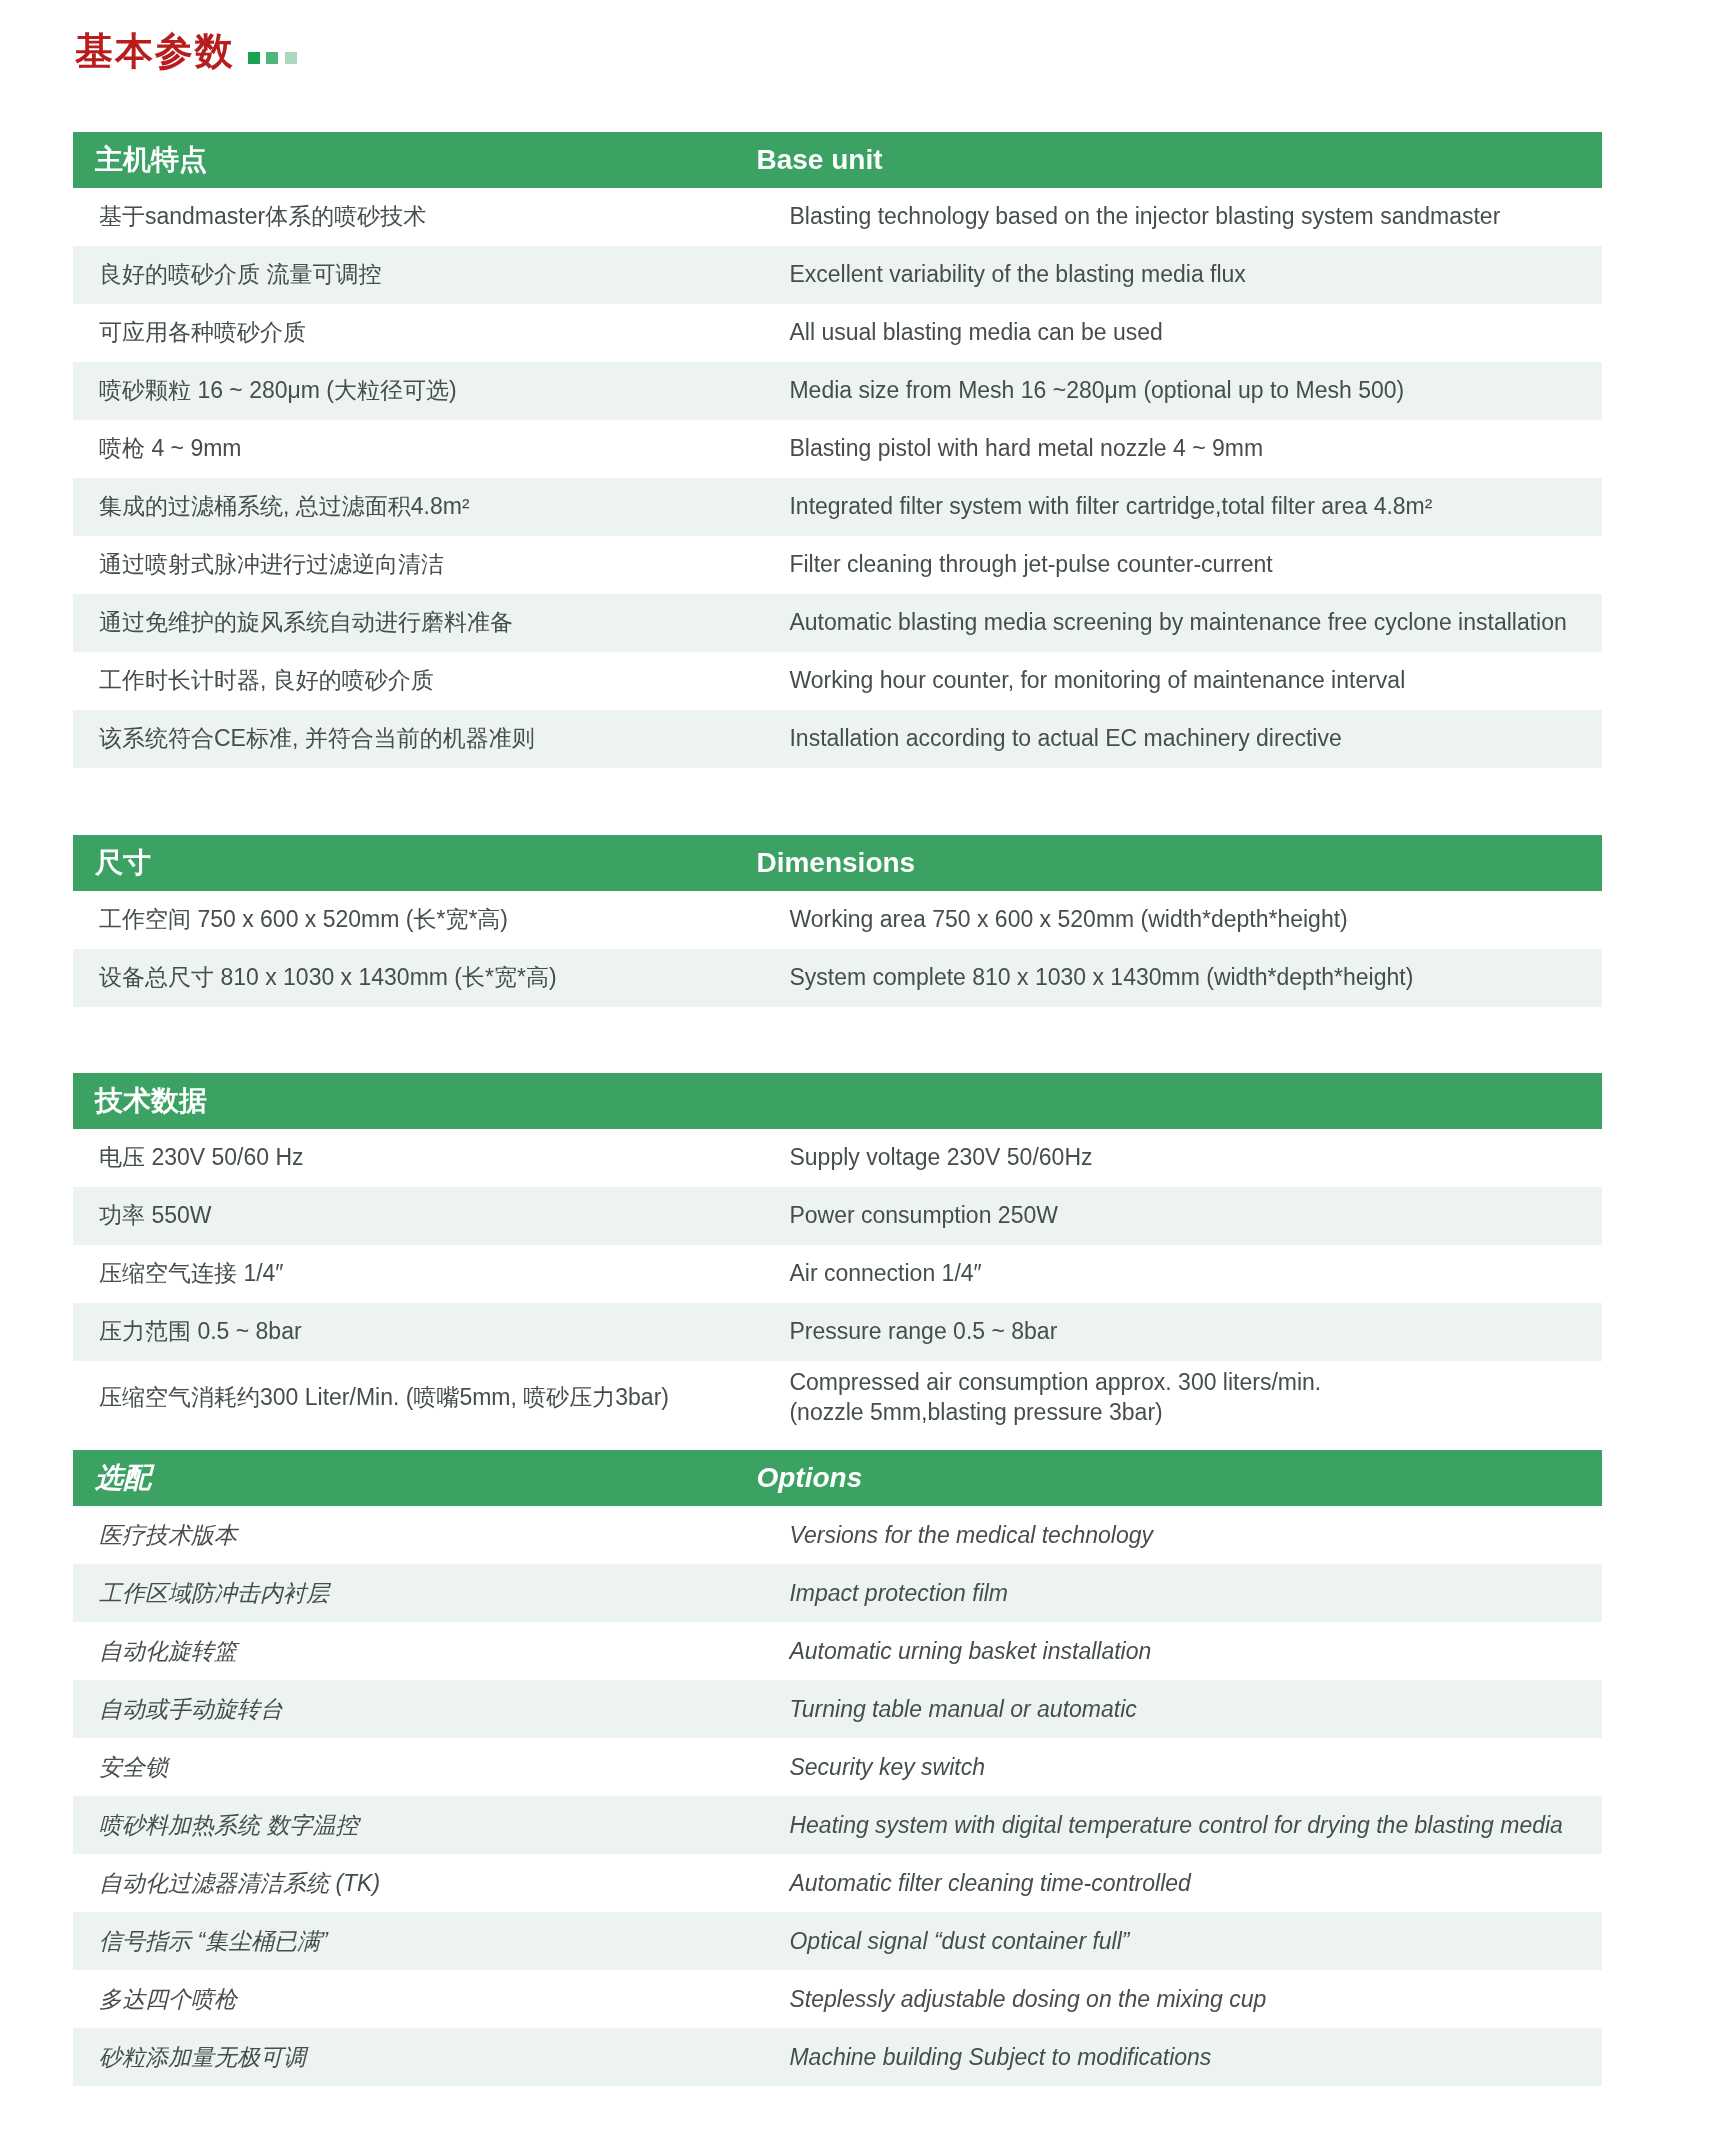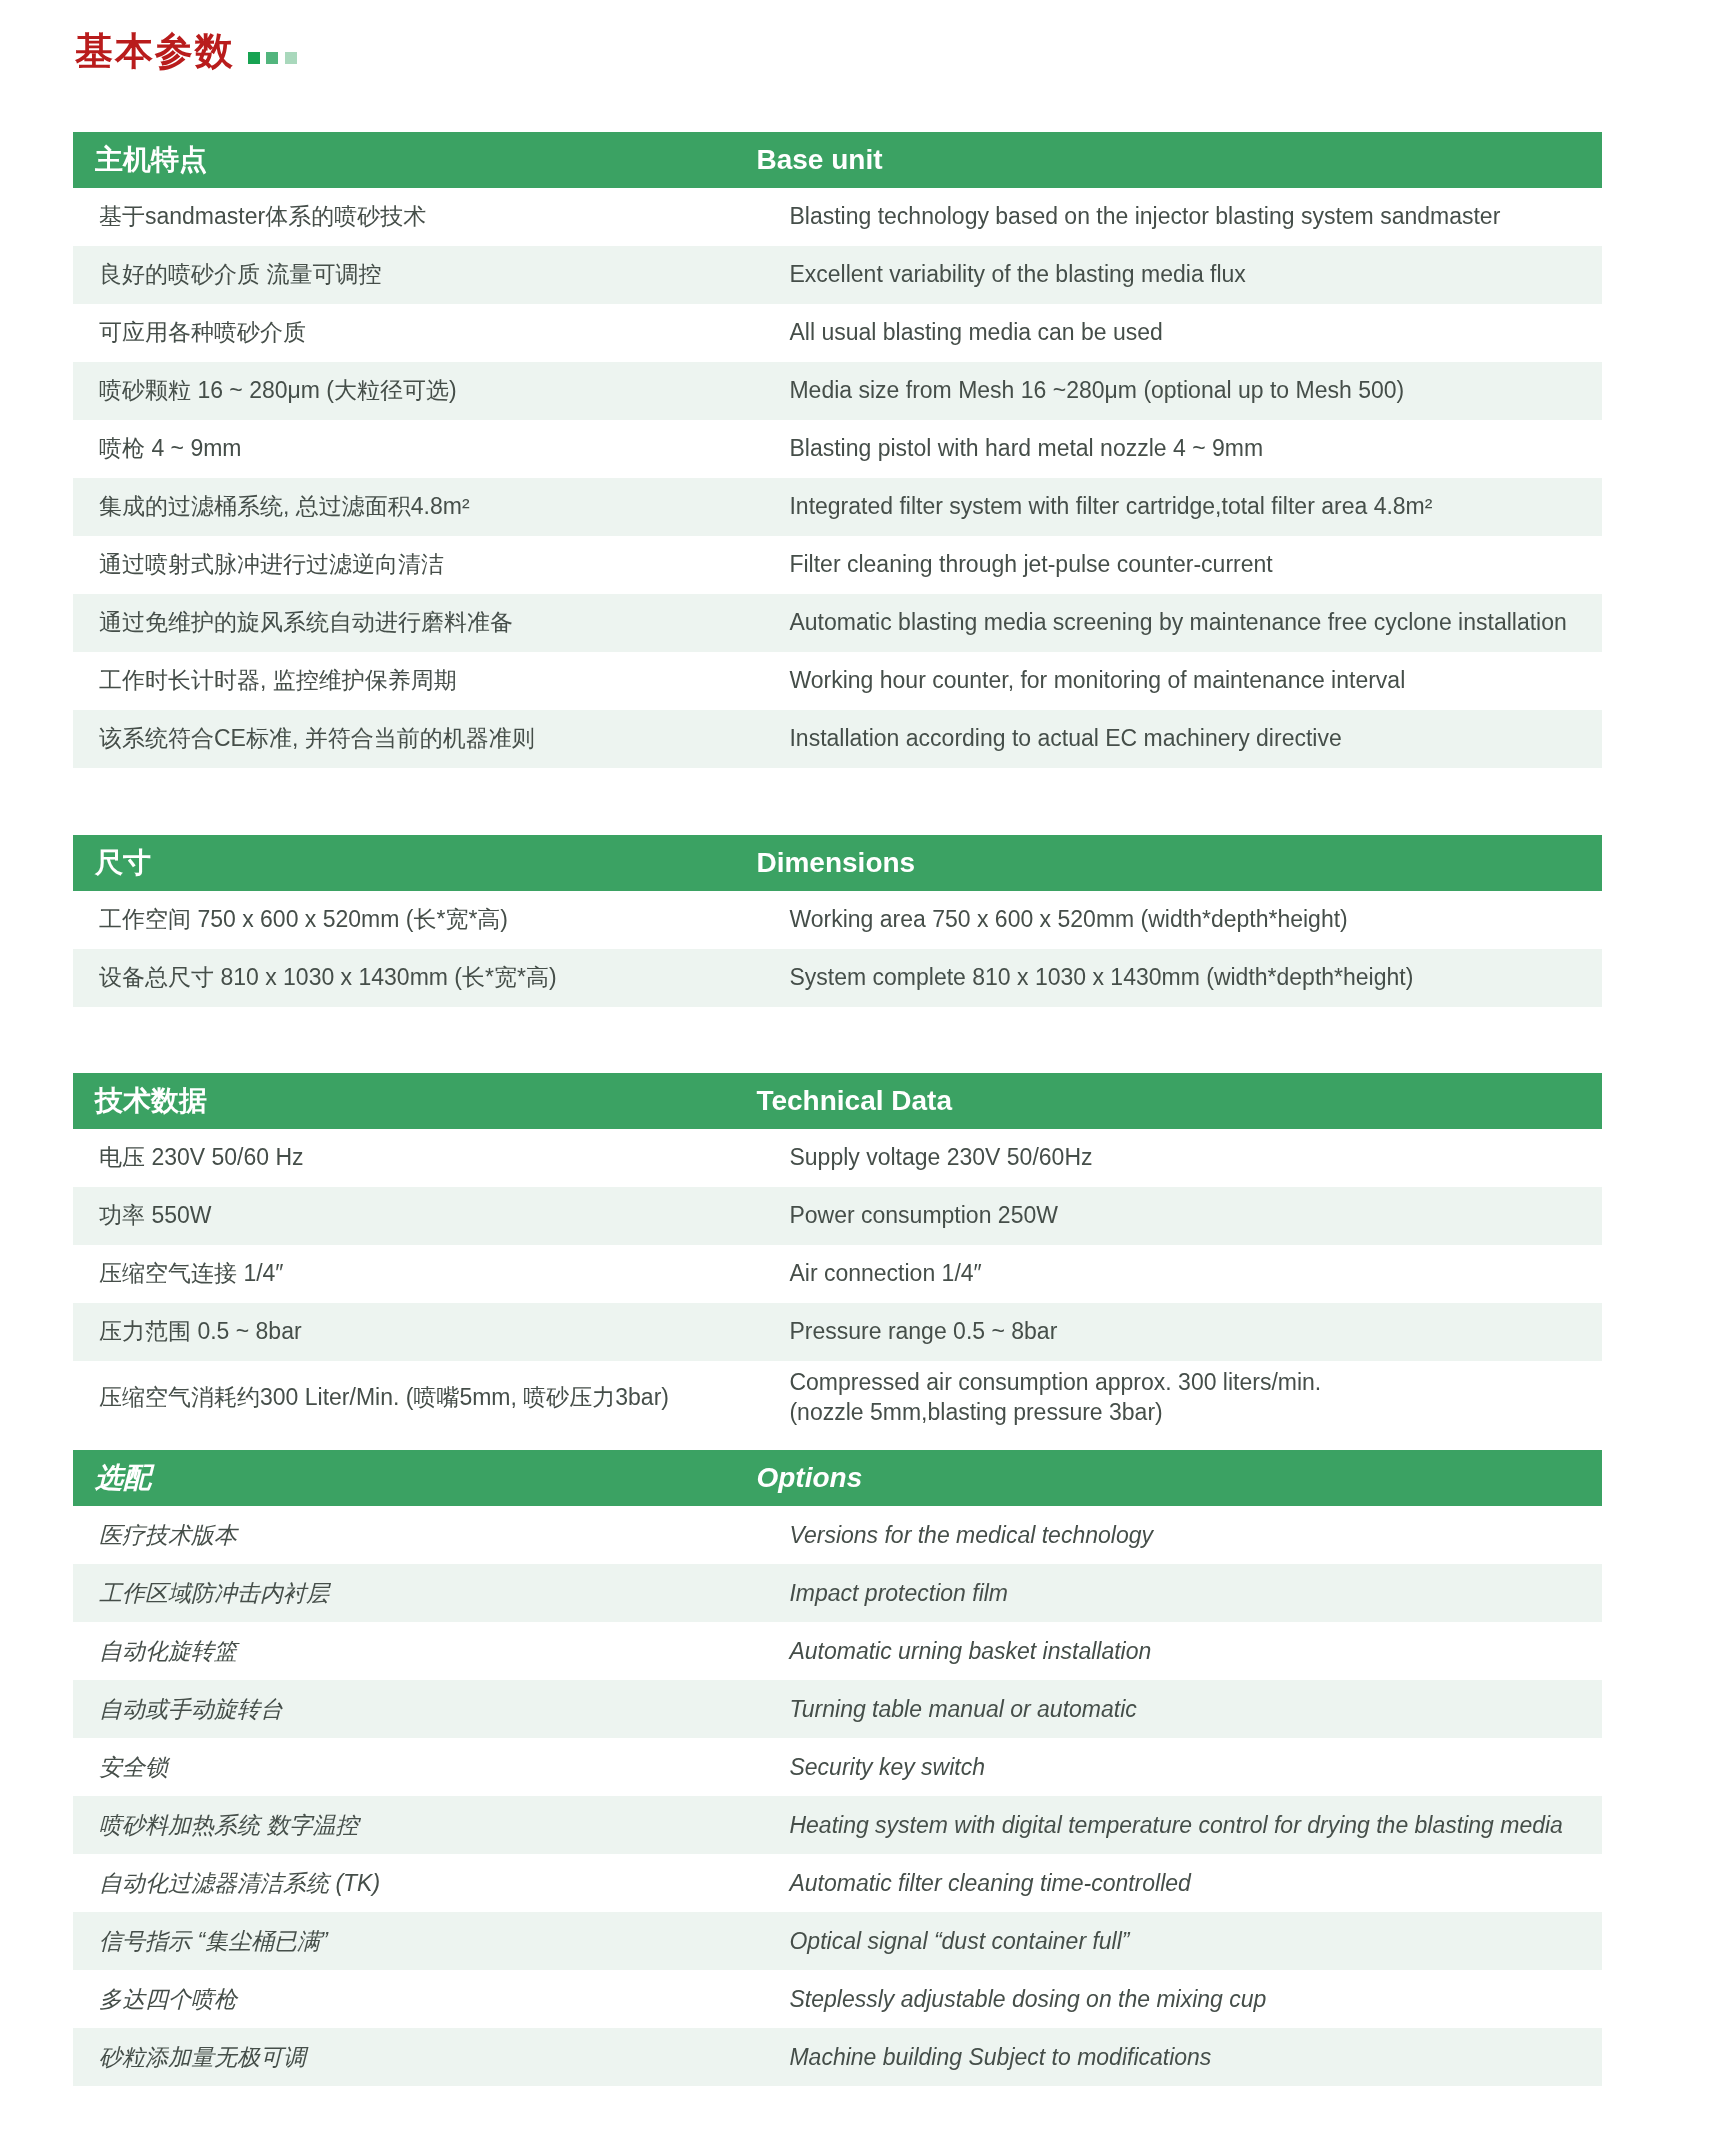--- a/index.html
+++ b/index.html
@@ -126,21 +126,21 @@
         </div>
         <div class="row">
           <div class="cell-zh">通过喷射式脉冲进行过滤逆向清洁</div>
           <div class="cell-en">Filter cleaning through jet-pulse counter-current</div>
         </div>
         <div class="row alt">
           <div class="cell-zh">通过免维护的旋风系统自动进行磨料准备</div>
           <div class="cell-en">Automatic blasting media screening by maintenance free cyclone installation</div>
         </div>
         <div class="row">
-          <div class="cell-zh">工作时长计时器, 监控维护保养周期</div>
+          <div class="cell-zh">工作时长计时器, 良好的喷砂介质</div>
           <div class="cell-en">Working hour counter, for monitoring of maintenance interval</div>
         </div>
         <div class="row alt">
           <div class="cell-zh">该系统符合CE标准, 并符合当前的机器准则</div>
           <div class="cell-en">Installation according to actual EC machinery directive</div>
         </div>
       </div>
       <div class="spec-section">
         <div class="sec-header">
           <div class="h-zh">尺寸</div>
@@ -151,21 +151,20 @@
           <div class="cell-en">Working area 750 x 600 x 520mm (width*depth*height)</div>
         </div>
         <div class="row alt">
           <div class="cell-zh">设备总尺寸 810 x 1030 x 1430mm (长*宽*高)</div>
           <div class="cell-en">System complete  810 x 1030 x 1430mm (width*depth*height)</div>
         </div>
       </div>
       <div class="spec-section">
         <div class="sec-header">
           <div class="h-zh">技术数据</div>
-          <div class="h-en">Technical Data</div>
         </div>
         <div class="row">
           <div class="cell-zh">电压 230V 50/60 Hz</div>
           <div class="cell-en">Supply voltage 230V 50/60Hz</div>
         </div>
         <div class="row alt">
           <div class="cell-zh">功率 550W</div>
           <div class="cell-en">Power consumption 250W</div>
         </div>
         <div class="row">

